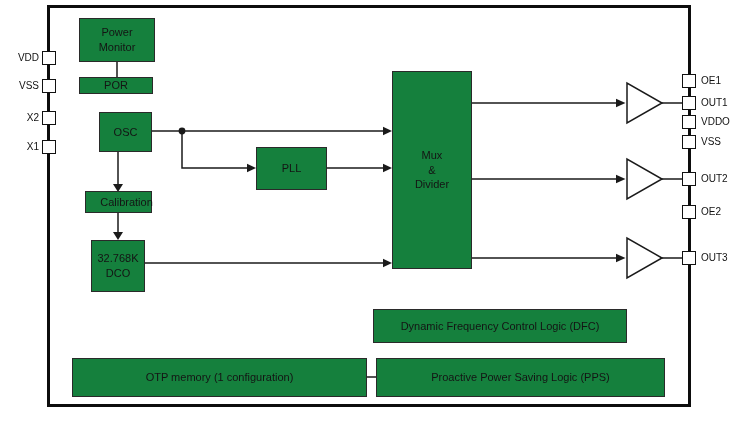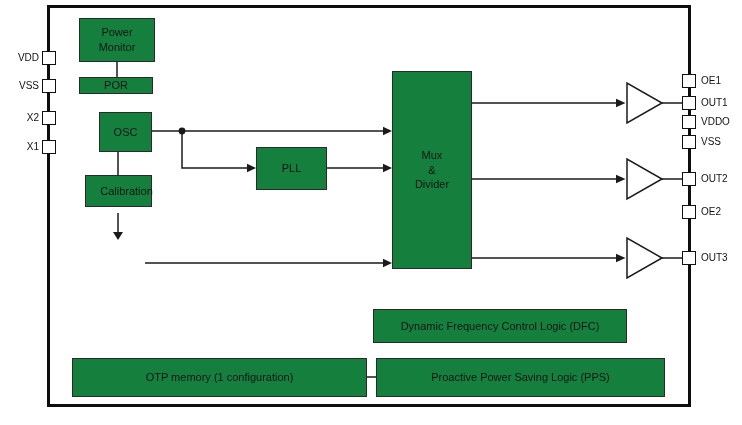--- a/index.html
+++ b/index.html
@@ -35,21 +35,21 @@
     justify-content: center;
     text-align: center;
     font-size: 11px;
     line-height: 1.35;
     white-space: pre-line;
     color: #141414;
   }
   .b-power-monitor { left: 79px;  top: 18px;  width: 76px;  height: 44px; }
   .b-por           { left: 79px;  top: 77px;  width: 74px;  height: 17px; }
   .b-osc           { left: 99px;  top: 112px; width: 53px;  height: 40px; }
-  .b-calibration   { left: 85px;  top: 175px; width: 67px;  height: 32px; padding-left: 16px; }
+  .b-calibration   { left: 85px;  top: 191px; width: 67px;  height: 22px; padding-left: 16px; }
   .b-dco           { left: 91px;  top: 240px; width: 54px;  height: 52px; }
   .b-pll           { left: 256px; top: 147px; width: 71px;  height: 43px; }
   .b-mux           { left: 392px; top: 71px;  width: 80px;  height: 198px; justify-content: center; }
   .b-dfc           { left: 373px; top: 309px; width: 254px; height: 34px; }
   .b-otp           { left: 72px;  top: 358px; width: 295px; height: 39px; }
   .b-pps           { left: 376px; top: 358px; width: 289px; height: 39px; }
   .pin-sq {
     position: absolute;
     width: 14px; height: 14px;
     box-sizing: border-box;
@@ -115,20 +115,24 @@
   </div>
   <div class="box b-por">
     <span>POR</span>
   </div>
   <div class="box b-osc">
     <span>OSC</span>
   </div>
   <div class="box b-calibration">
     <span>Calibration</span>
   </div>
+  <div class="box b-dco">
+    <span>32.768K
+DCO</span>
+  </div>
   <div class="box b-pll">
     <span>PLL</span>
   </div>
   <div class="box b-mux">
     <span>Mux
 &amp;
 Divider</span>
   </div>
   <div class="box b-dfc">
     <span>Dynamic Frequency Control Logic (DFC)</span>

